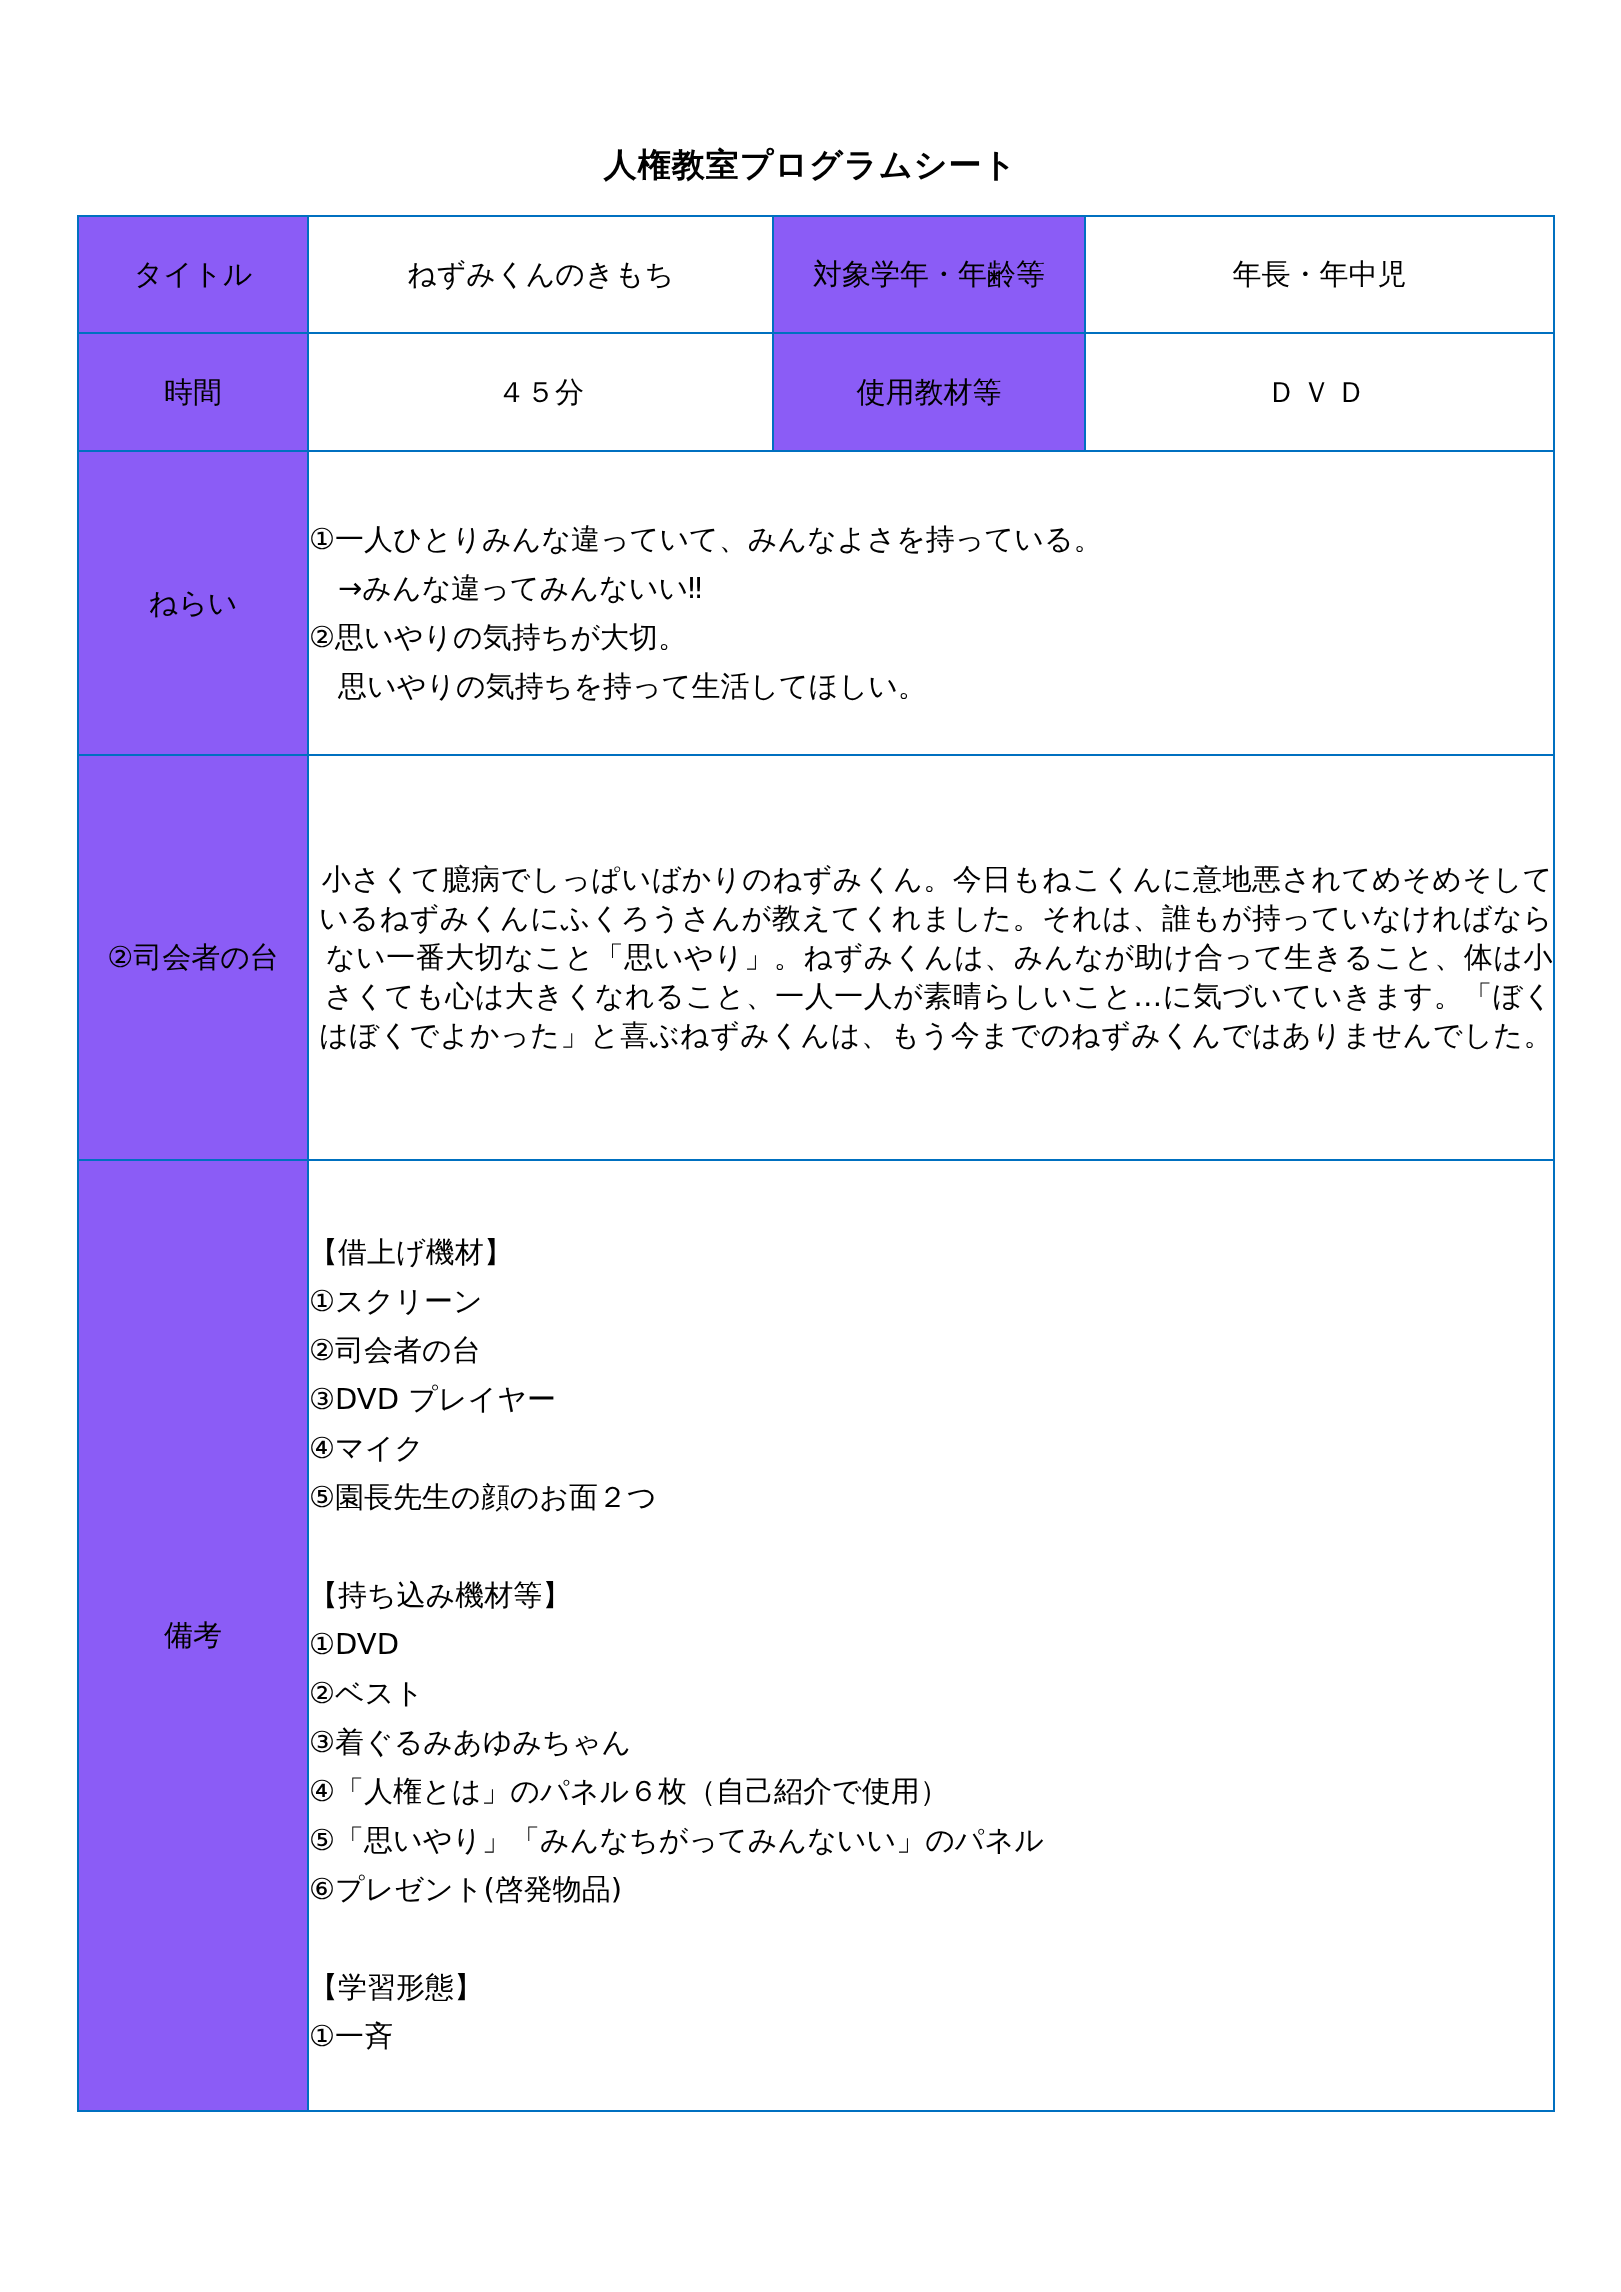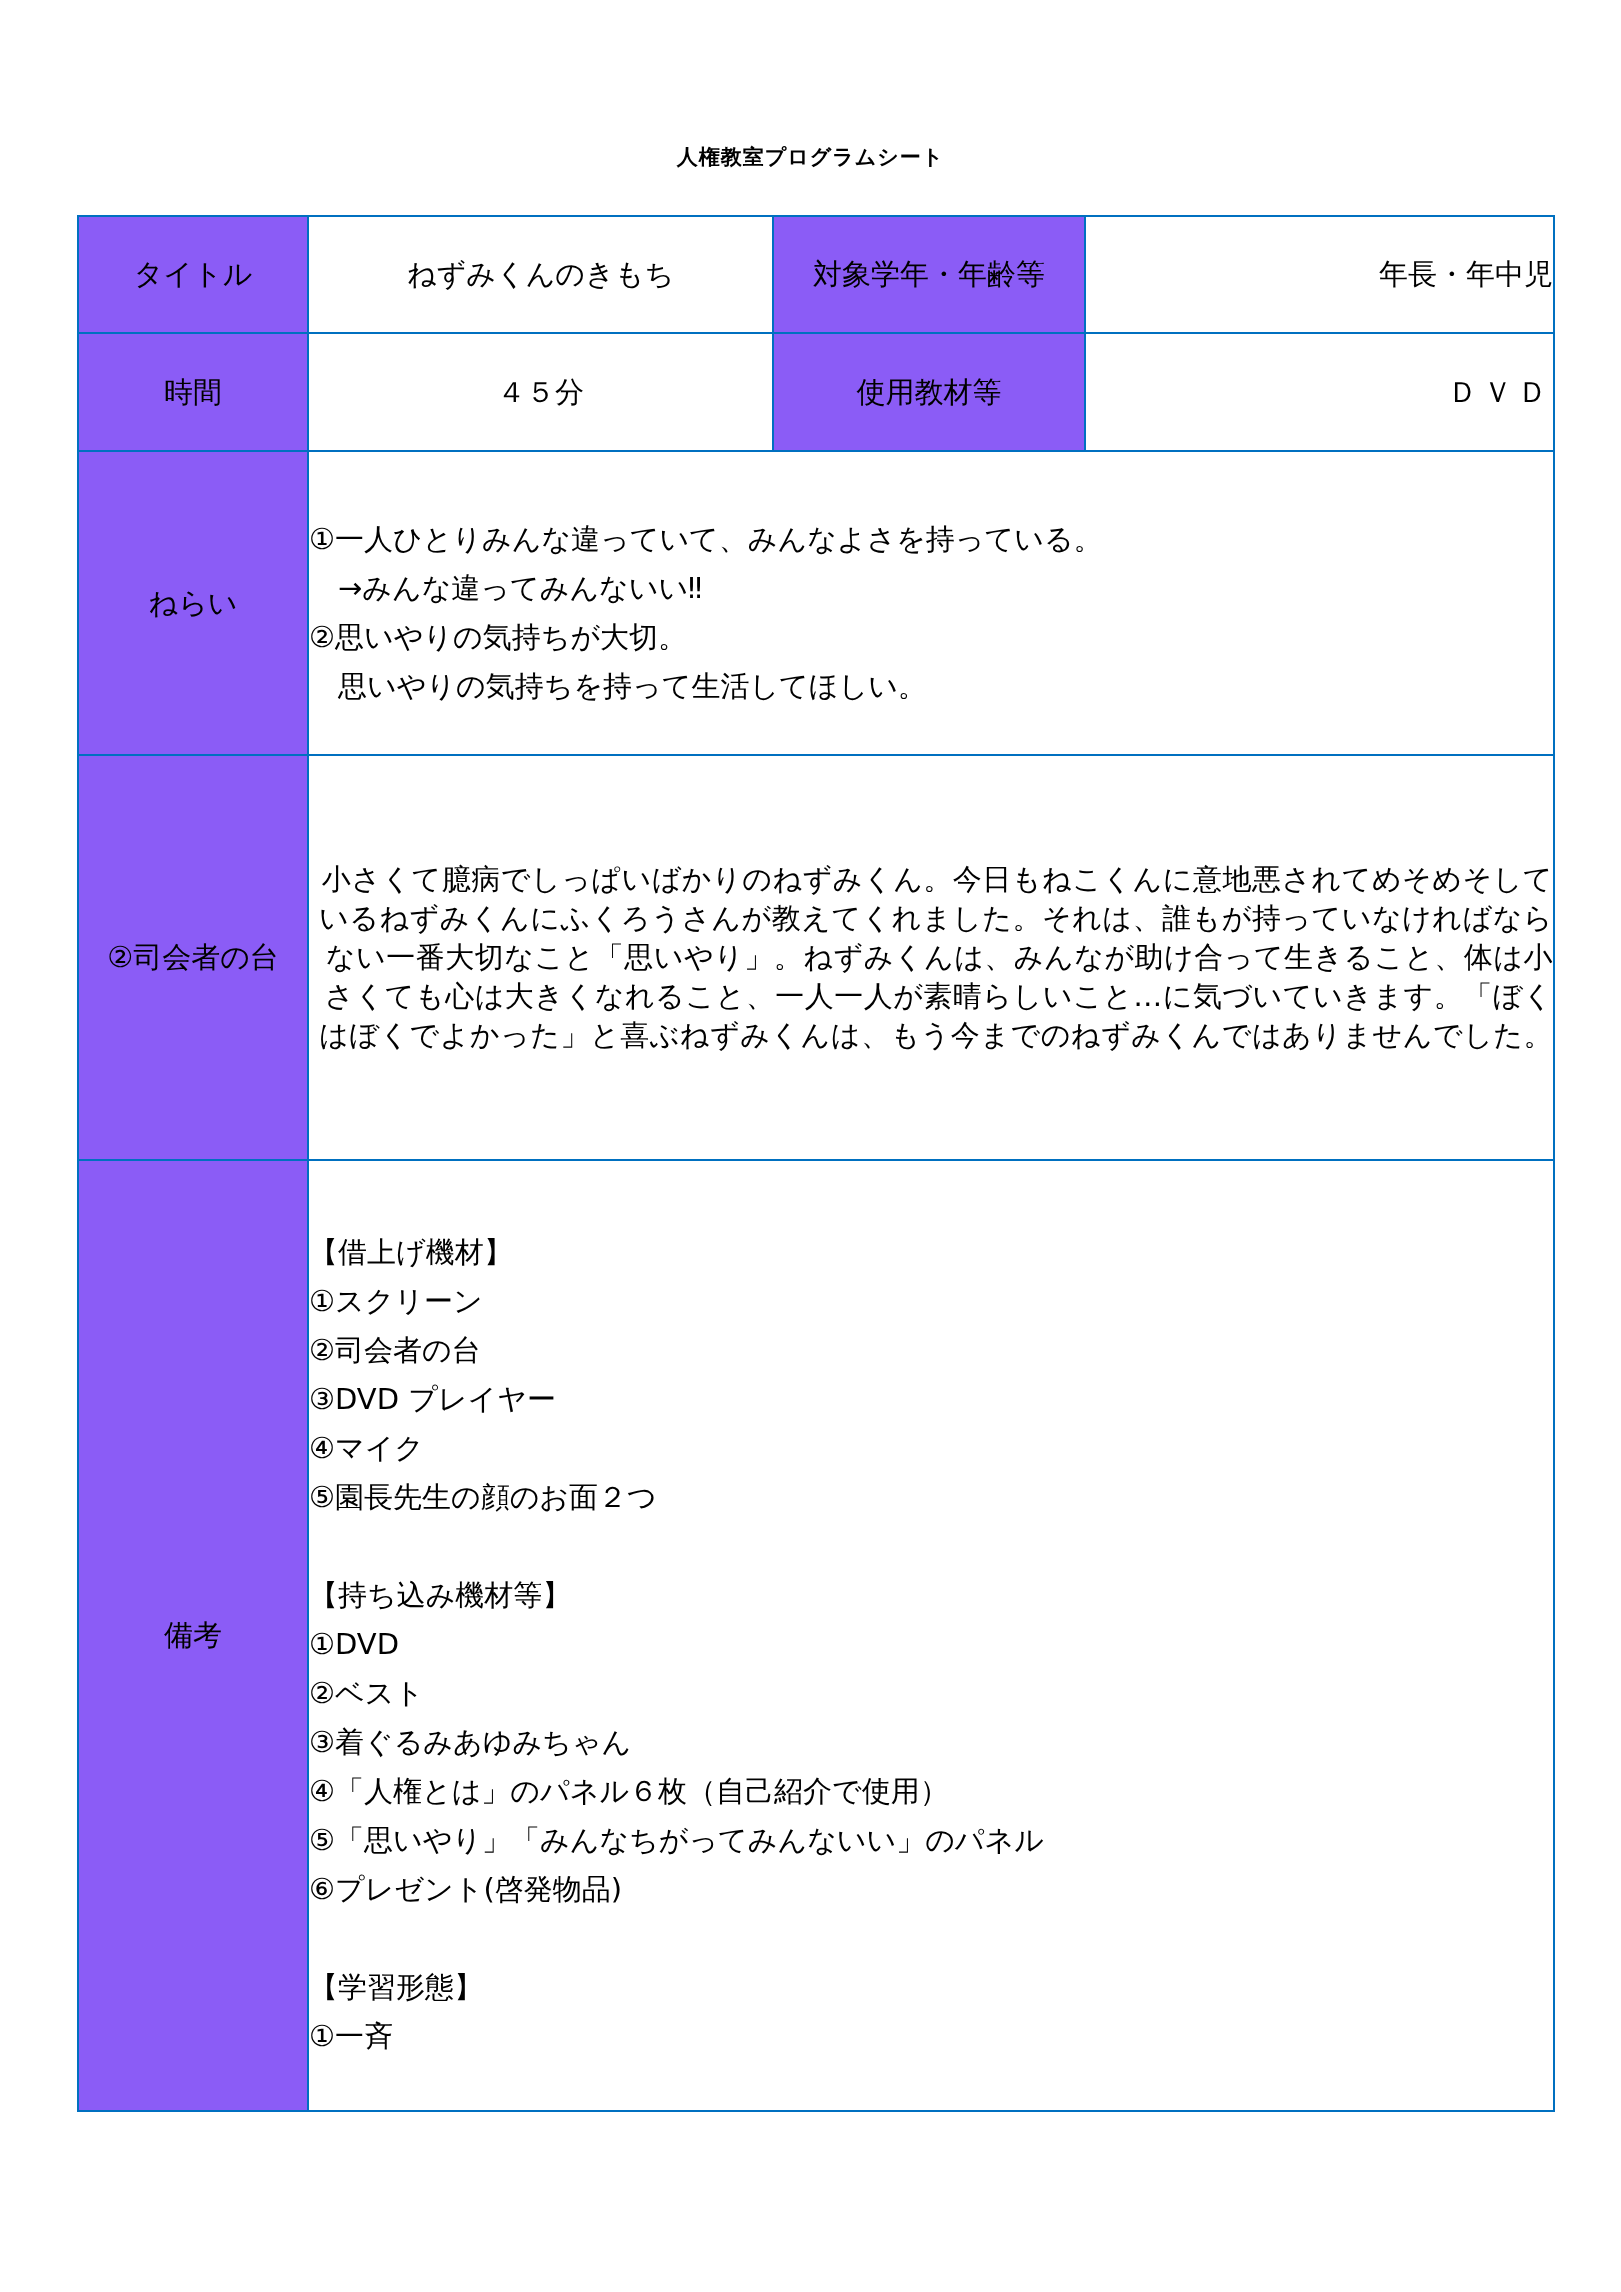--- a/index.html
+++ b/index.html
@@ -1,22 +1,22 @@
 <!DOCTYPE html>
 <html><head>
 <meta charset="utf-8">
 <style>
   html, body { margin:0; padding:0; background:#ffffff; }
   body { width:1621px; height:2293px; position:relative; font-family:"DejaVu Sans", "Liberation Sans", sans-serif; color:#000; }
-  .title { position:absolute; left:0; width:1621px; top:143px; text-align:center; font-size:21px; font-weight:bold; letter-spacing:1px; }
+  .title { position:absolute; left:0; width:1621px; top:143px; text-align:center; font-size:33px; font-weight:bold; letter-spacing:1px; }
   table.sheet { position:absolute; left:77px; top:215px; border-collapse:collapse; table-layout:fixed; width:1476px; }
   table.sheet td { border:2.9px solid #0070C0; font-size:29px; line-height:49px; padding:0; vertical-align:middle; }
   td.hd { background:#8b5cf6; text-align:center; }
   td.val-c { text-align:center;margin-top:24px; }
-  td.val-l { text-align:right; padding-left:15.7px; }
+  td.val-l { text-align:center; padding-left:15.7px; }
   td.body { vertical-align:top; padding:7.8px 13.7px 0 13.7px; }
   .line { display:block; white-space:pre-wrap; min-height:49px; }
   .content-text { display:block; line-height:39px; letter-spacing:0.5px;text-align:right; }
 </style>
 </head>
 <body>
 
 <div class="title">人権教室プログラムシート</div>
 
 <table class="sheet">

